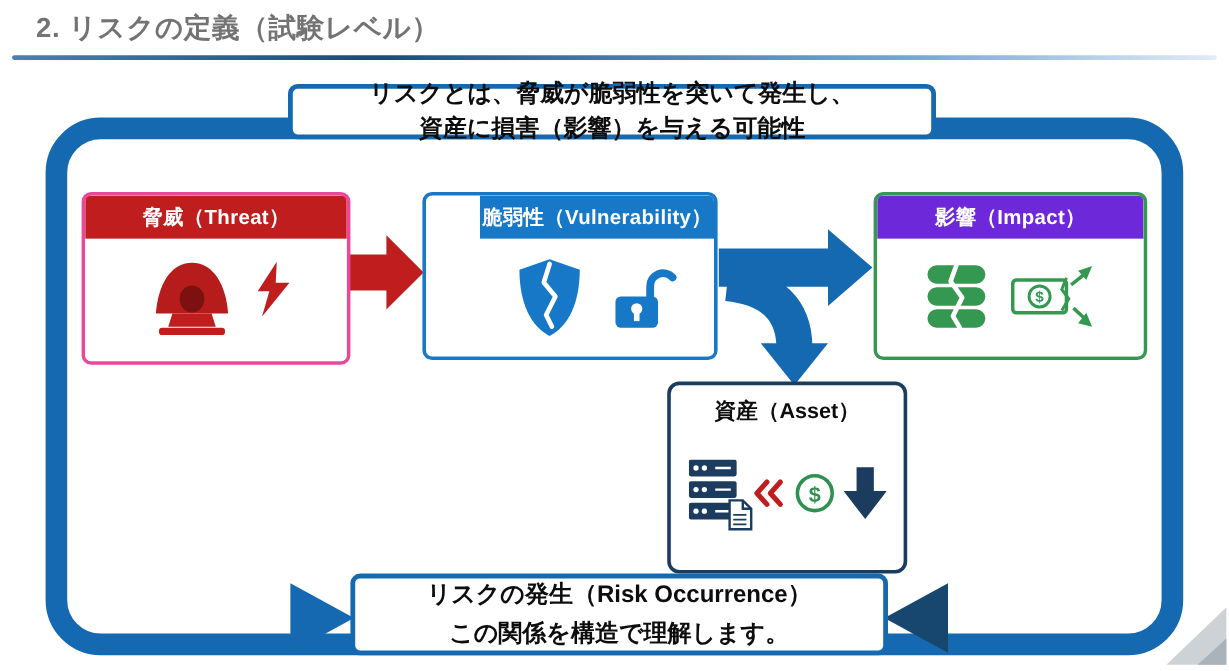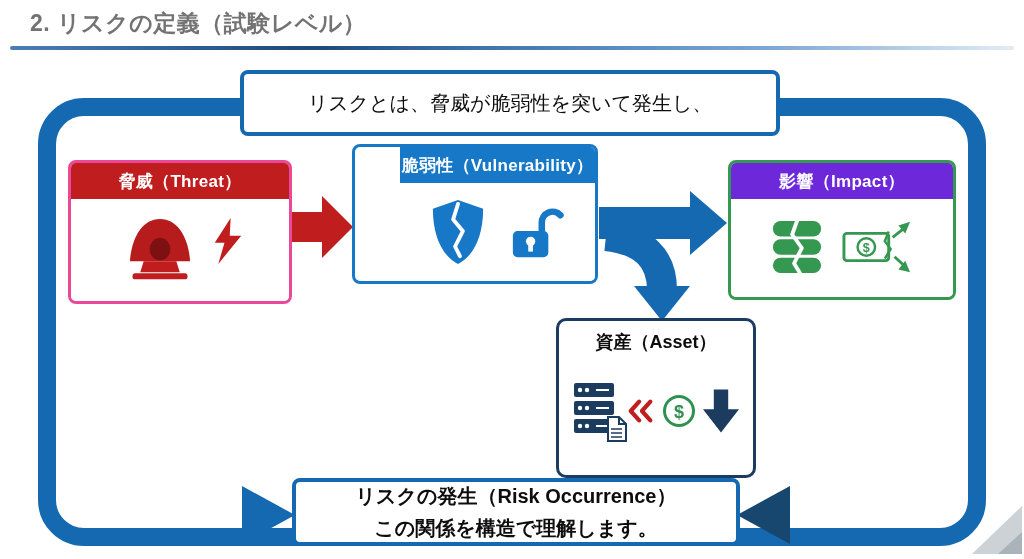--- a/index.html
+++ b/index.html
@@ -11,32 +11,32 @@
   .divider { position:absolute; left:10px; top:46px; width:1004px; height:4px; border-radius:2px;
              background:linear-gradient(90deg,#4d7db3 0%,#1d4878 30%,#3c6fa6 45%,#7aa6d4 75%,#e2ecf6 100%); }
 
   .frame { position:absolute; left:38px; top:98px; width:948px; height:448px;
            border:18px solid #1569b0; border-radius:46px; z-index:1; }
 
   .arrow-layer { position:absolute; left:0; top:0; z-index:2; pointer-events:none; }
 
   .panel { position:absolute; background:#fff; z-index:5; display:flex; flex-direction:column; }
 
-  .def-box { left:240px; top:70px; width:540px; height:66px; border:4px solid #1569b0; border-radius:8px;
+  .def-box { left:240px; top:70px; width:540px; height:46px; border:4px solid #1569b0; border-radius:8px;
              align-items:center; justify-content:center; text-align:center;
-             font-size:20px; font-weight:normal; color:#0d0d0d; line-height:1.45; }
+             font-size:20px; font-weight:bold; color:#0d0d0d; line-height:1.45; }
 
   .node { border-radius:8px; overflow:hidden; }
   .node-header { height:36px; flex:0 0 36px; display:flex; align-items:center; justify-content:center;
                  color:#fff; font-size:17px; font-weight:bold; letter-spacing:.3px; }
   .node-body { flex:1; display:flex; align-items:center; justify-content:center; background:#fff; }
 
   #threat { left:68px;  top:160px; width:224px; height:144px; border:3px solid #ec4899; }
   #threat .node-header { background:#c01e1e; }
-  #vulnerability { left:352px; top:144px; width:246px; height:140px; border:3px solid #1878c8;padding-left:45px; }
+  #vulnerability { left:352px; top:160px; width:246px; height:140px; border:3px solid #1878c8;padding-left:45px; }
   #vulnerability .node-header { background:#1878c8; }
   #impact { left:728px; top:160px; width:228px; height:140px; border:3px solid #359850; }
   #impact .node-header { background:#6d28d9; }
 
   #asset { left:556px; top:318px; width:200px; height:160px; border:3px solid #1b3c5f; border-radius:10px; align-items:center; }
   .asset-title { margin-top:9px; font-size:18px; font-weight:bold; color:#0d0d0d; }
   .asset-icons { flex:1; display:flex; align-items:center; justify-content:center; gap:7px; padding-bottom:8px; }
   .server-wrap { position:relative; width:46px; height:56px; }
   .server-wrap .doc { position:absolute; right:-8px; bottom:-4px; }
 
@@ -62,20 +62,21 @@
     <path d="M 606 236 Q 662 242 662 290" stroke="#1569b0" stroke-width="30" fill="none"></path>
     <polygon points="634,286 690,286 662,321" fill="#1569b0"></polygon>
     <polygon points="242,486 242,544 295,515" fill="#1569b0"></polygon>
     <polygon points="790,486 790,544 737,515" fill="#17476e"></polygon>
     <polygon points="1022,506 1022,554 972,554" fill="#ccd2d6"></polygon>
     <polygon points="1022,532 1022,554 998,554" fill="#aab3ba"></polygon>
   </svg>
 
   <div class="panel def-box">
     <span>リスクとは、脅威が脆弱性を突いて発生し、</span>
+    <span>資産に損害（影響）を与える可能性</span>
   </div>
 
   <div id="threat" class="panel node">
     <div class="node-header">脅威（Threat）</div>
     <div class="node-body icon-row" style="gap:10px;">
       <svg width="86" height="68" viewBox="0 0 100 78">
         <path d="M50 3 C29 3 17 25 15 52 L85 52 C83 25 71 3 50 3 Z" fill="#b71c1c"></path>
         <ellipse cx="50" cy="38" rx="12" ry="13" fill="#7d1010"></ellipse>
         <path d="M31 52 L69 52 L73 65 L27 65 Z" fill="#c01e1e"></path>
         <rect x="18" y="66" width="64" height="7" rx="3" fill="#c01e1e"></rect>

